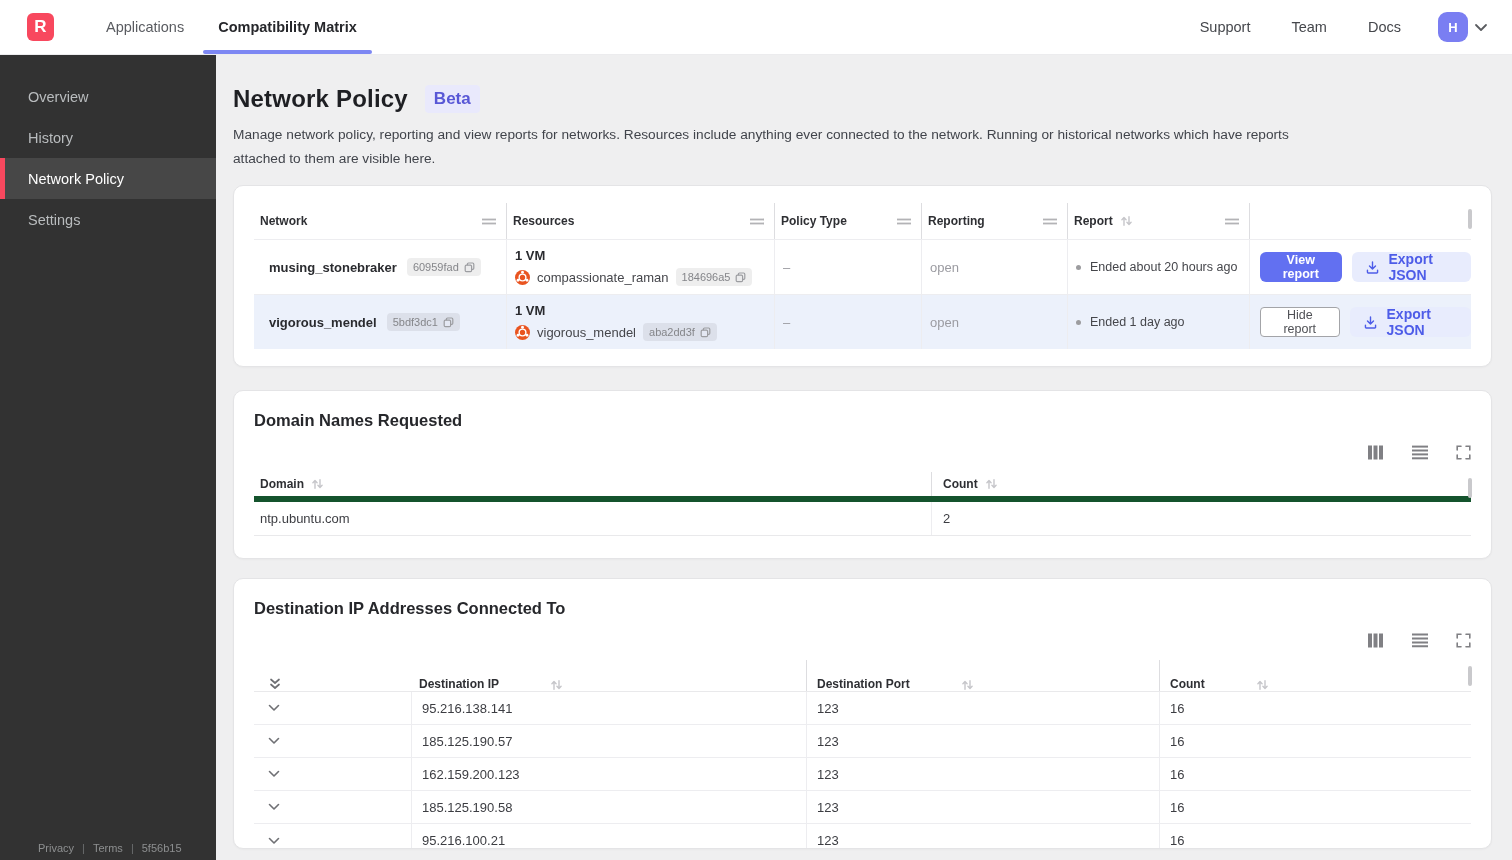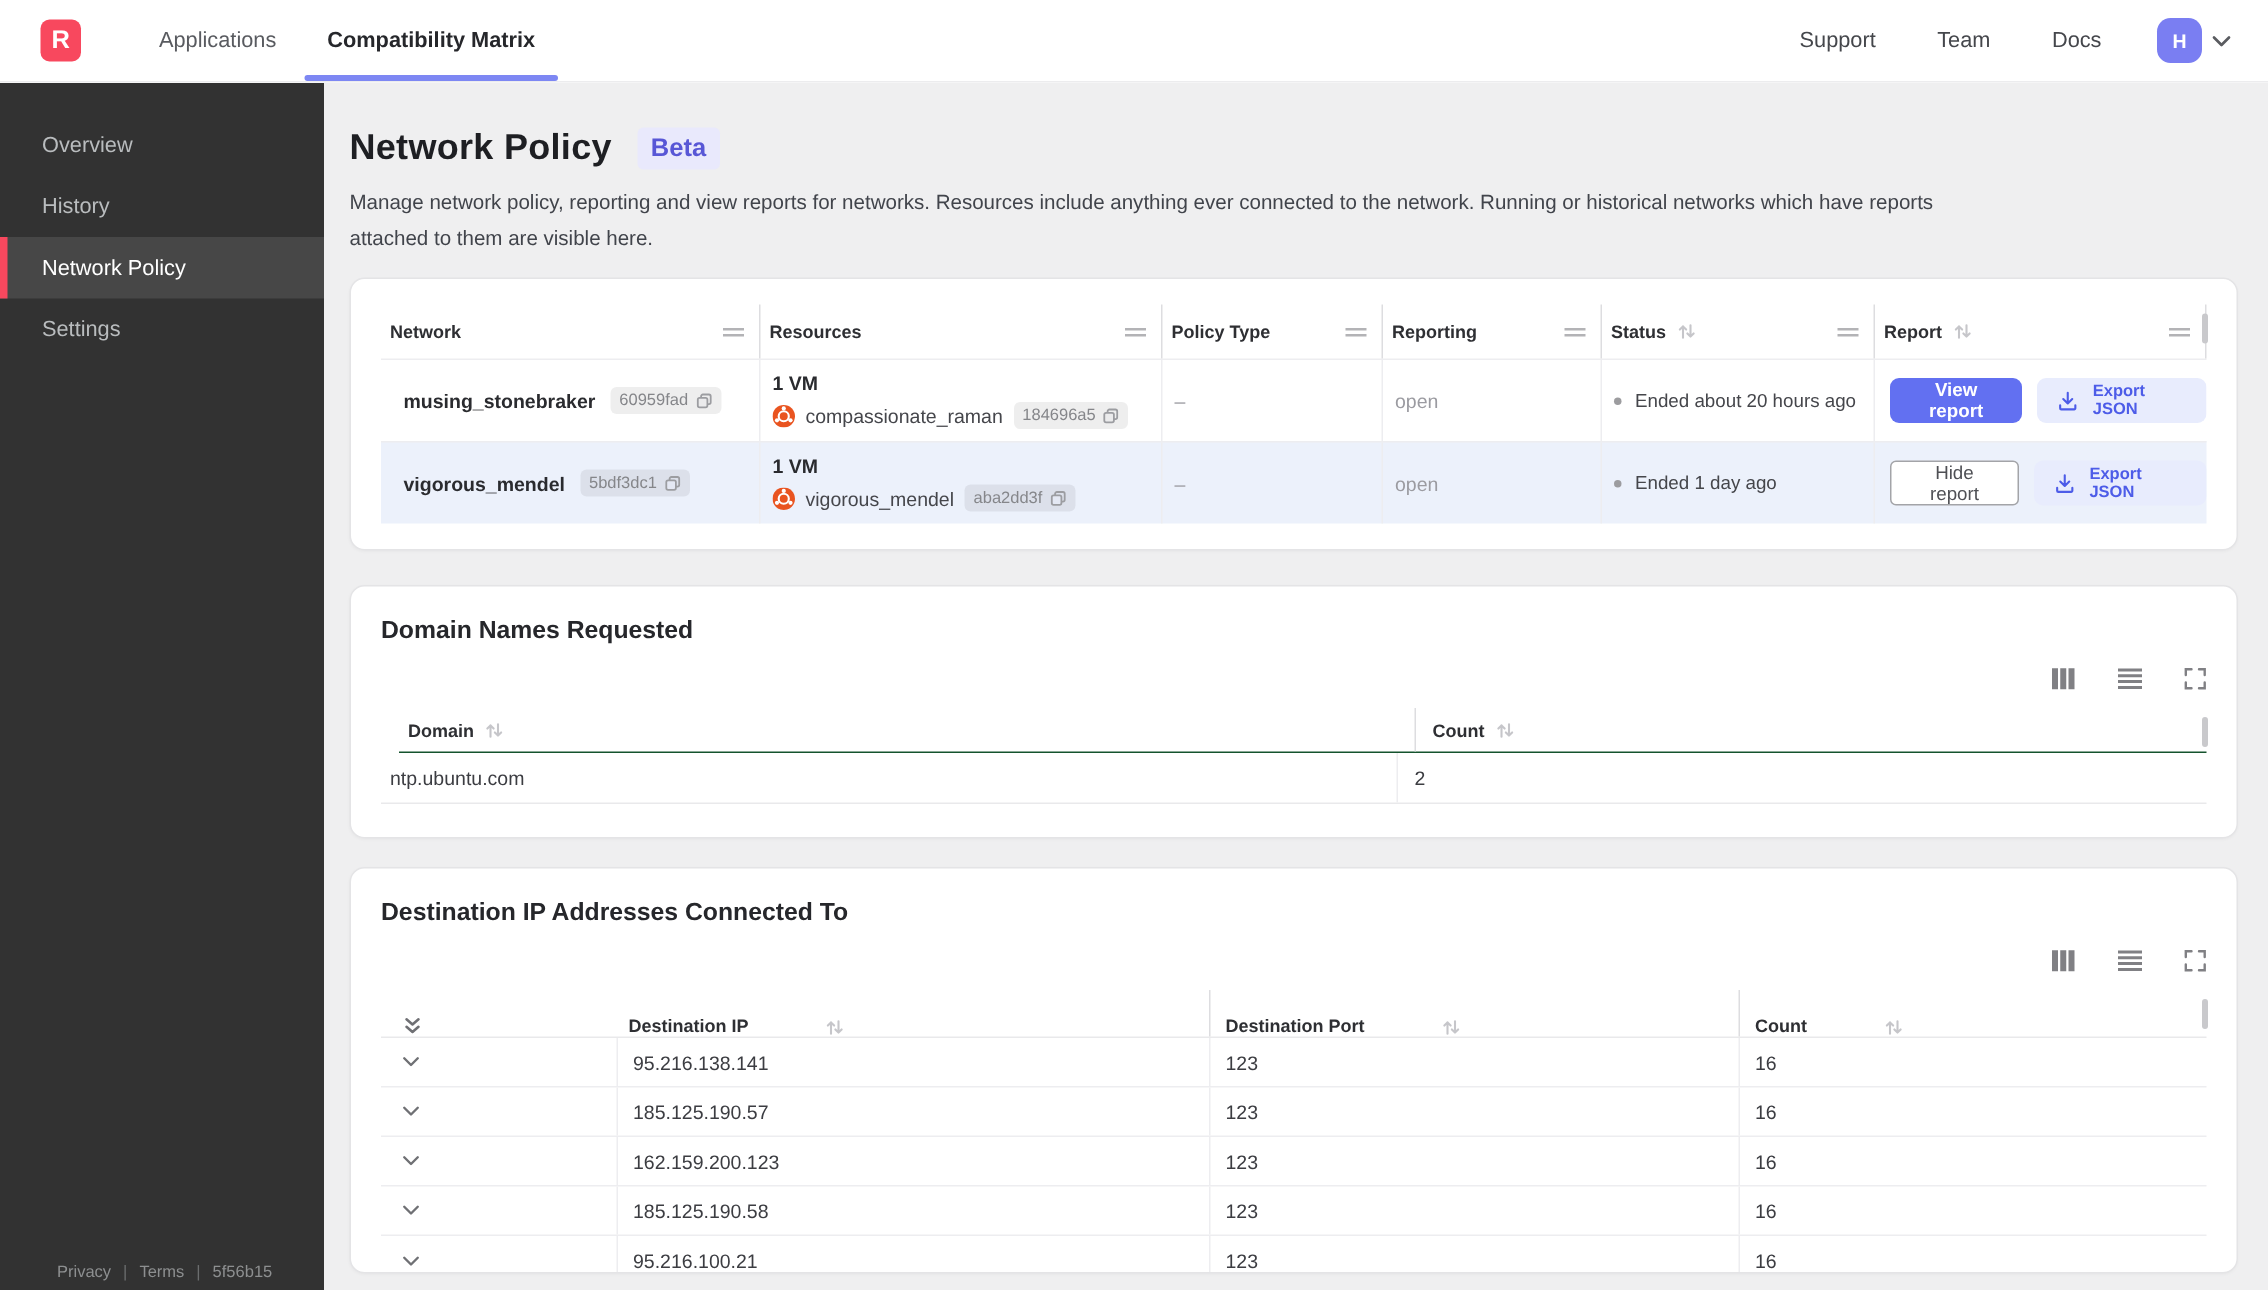--- a/index.html
+++ b/index.html
@@ -80,34 +80,34 @@
   .muted { color:#9b9ba1; }
   .status-dot { width:5px; height:5px; border-radius:50%; background:#9c9c9f; margin-right:9px; flex:none; }
   .status-txt { font-size:12.5px; color:#45464b; }
   .btn-primary { height:30px; padding:0 12px; border-radius:6px; background:#6270f1; color:#fff;
     font-size:12.5px; font-weight:bold; border:none; cursor:pointer;
     font-family:"Liberation Sans",sans-serif; }
   .btn-outline { height:30px; padding:0 12px; border-radius:4px; background:#fff; color:#4f5055;
     font-size:12.5px; border:1px solid #a3a4a8; cursor:pointer;
     font-family:"Liberation Sans",sans-serif; }
   .chip-export { height:30px; display:inline-flex; align-items:center; gap:9px; padding:0 13px;
-    border-radius:6px; background:#e8ecfd; color:#4d5ce8; font-size:11px; font-weight:bold;
+    border-radius:6px; background:#e8ecfd; color:#4d5ce8; font-size:14px; font-weight:bold;
     cursor:pointer; }
   .report-cell { gap:10px; padding-left:10px; }
   .nt-thumb { position:absolute; right:-1px; top:6px; }
 
   
   .card-title { font-size:16.5px; font-weight:bold; color:#26272b; }
   .toolbar { display:flex; justify-content:flex-end; align-items:center; gap:27px;
     margin-top:15px; }
   .tool-ic { cursor:pointer; display:flex; }
 
   
   .dom-row { display:grid; grid-template-columns:677px 1fr; }
-  .dom-head { height:30px; border-bottom:1px solid #14532d; position:relative; margin-top:12px;margin-left:12px; }
+  .dom-head { height:30px; border-bottom:6px solid #14532d; position:relative; margin-top:12px; }
   .dom-hcell { display:flex; align-items:center; padding-left:6px; }
   .dom-hcell.sep { border-left:1px solid #dddde0; padding-left:11px; }
   .dom-body { height:34px; border-bottom:1px solid #e9e9eb; }
   .dom-cell { display:flex; align-items:center; font-size:13px; color:#3c3d42; padding-left:6px; }
   .dom-cell.sep { border-left:1px solid #ededf0; padding-left:11px; }
 
   
   .dst-row { display:grid; grid-template-columns:157px 395px 353px 1fr; }
   .dst-head { height:32px; border-bottom:1px solid #e9e9eb; position:relative; margin-top:12px; }
   .dst-hcell { display:flex; align-items:flex-end; padding-left:8px;gap:44px; }
@@ -198,37 +198,20 @@
         <span class="handle-ic">
           <svg width="16" height="9" viewBox="0 0 16 9">
               <line x1="1" y1="2.5" x2="15" y2="2.5" stroke="#b3b3b6" stroke-width="1.8"></line>
               <line x1="1" y1="6.5" x2="15" y2="6.5" stroke="#b3b3b6" stroke-width="1.8"></line>
             </svg>
         </span>
       </div>
       <div class="nt-hcell">
         <span class="hl">
             <span class="hlabel">Reporting</span>
-          </span>
-        <span class="handle-ic">
-          <svg width="16" height="9" viewBox="0 0 16 9">
-              <line x1="1" y1="2.5" x2="15" y2="2.5" stroke="#b3b3b6" stroke-width="1.8"></line>
-              <line x1="1" y1="6.5" x2="15" y2="6.5" stroke="#b3b3b6" stroke-width="1.8"></line>
-            </svg>
-        </span>
-      </div>
-      <div class="nt-hcell">
-        <span class="hl">
-            <span class="hlabel">Status</span>
-          <span class="sort-ic">
-            <svg width="13" height="12" viewBox="0 0 13 12">
-                <path d="M4 10.2V2.6M1.9 4.7L4 2.6l2.1 2.1" fill="none" stroke="#c6c6ca" stroke-width="1.4" stroke-linecap="round" stroke-linejoin="round"></path>
-                <path d="M9 1.8v7.6M11.1 7.3L9 9.4 6.9 7.3" fill="none" stroke="#c6c6ca" stroke-width="1.4" stroke-linecap="round" stroke-linejoin="round"></path>
-              </svg>
-          </span>
           </span>
         <span class="handle-ic">
           <svg width="16" height="9" viewBox="0 0 16 9">
               <line x1="1" y1="2.5" x2="15" y2="2.5" stroke="#b3b3b6" stroke-width="1.8"></line>
               <line x1="1" y1="6.5" x2="15" y2="6.5" stroke="#b3b3b6" stroke-width="1.8"></line>
             </svg>
         </span>
       </div>
       <div class="nt-hcell">
         <span class="hl">

